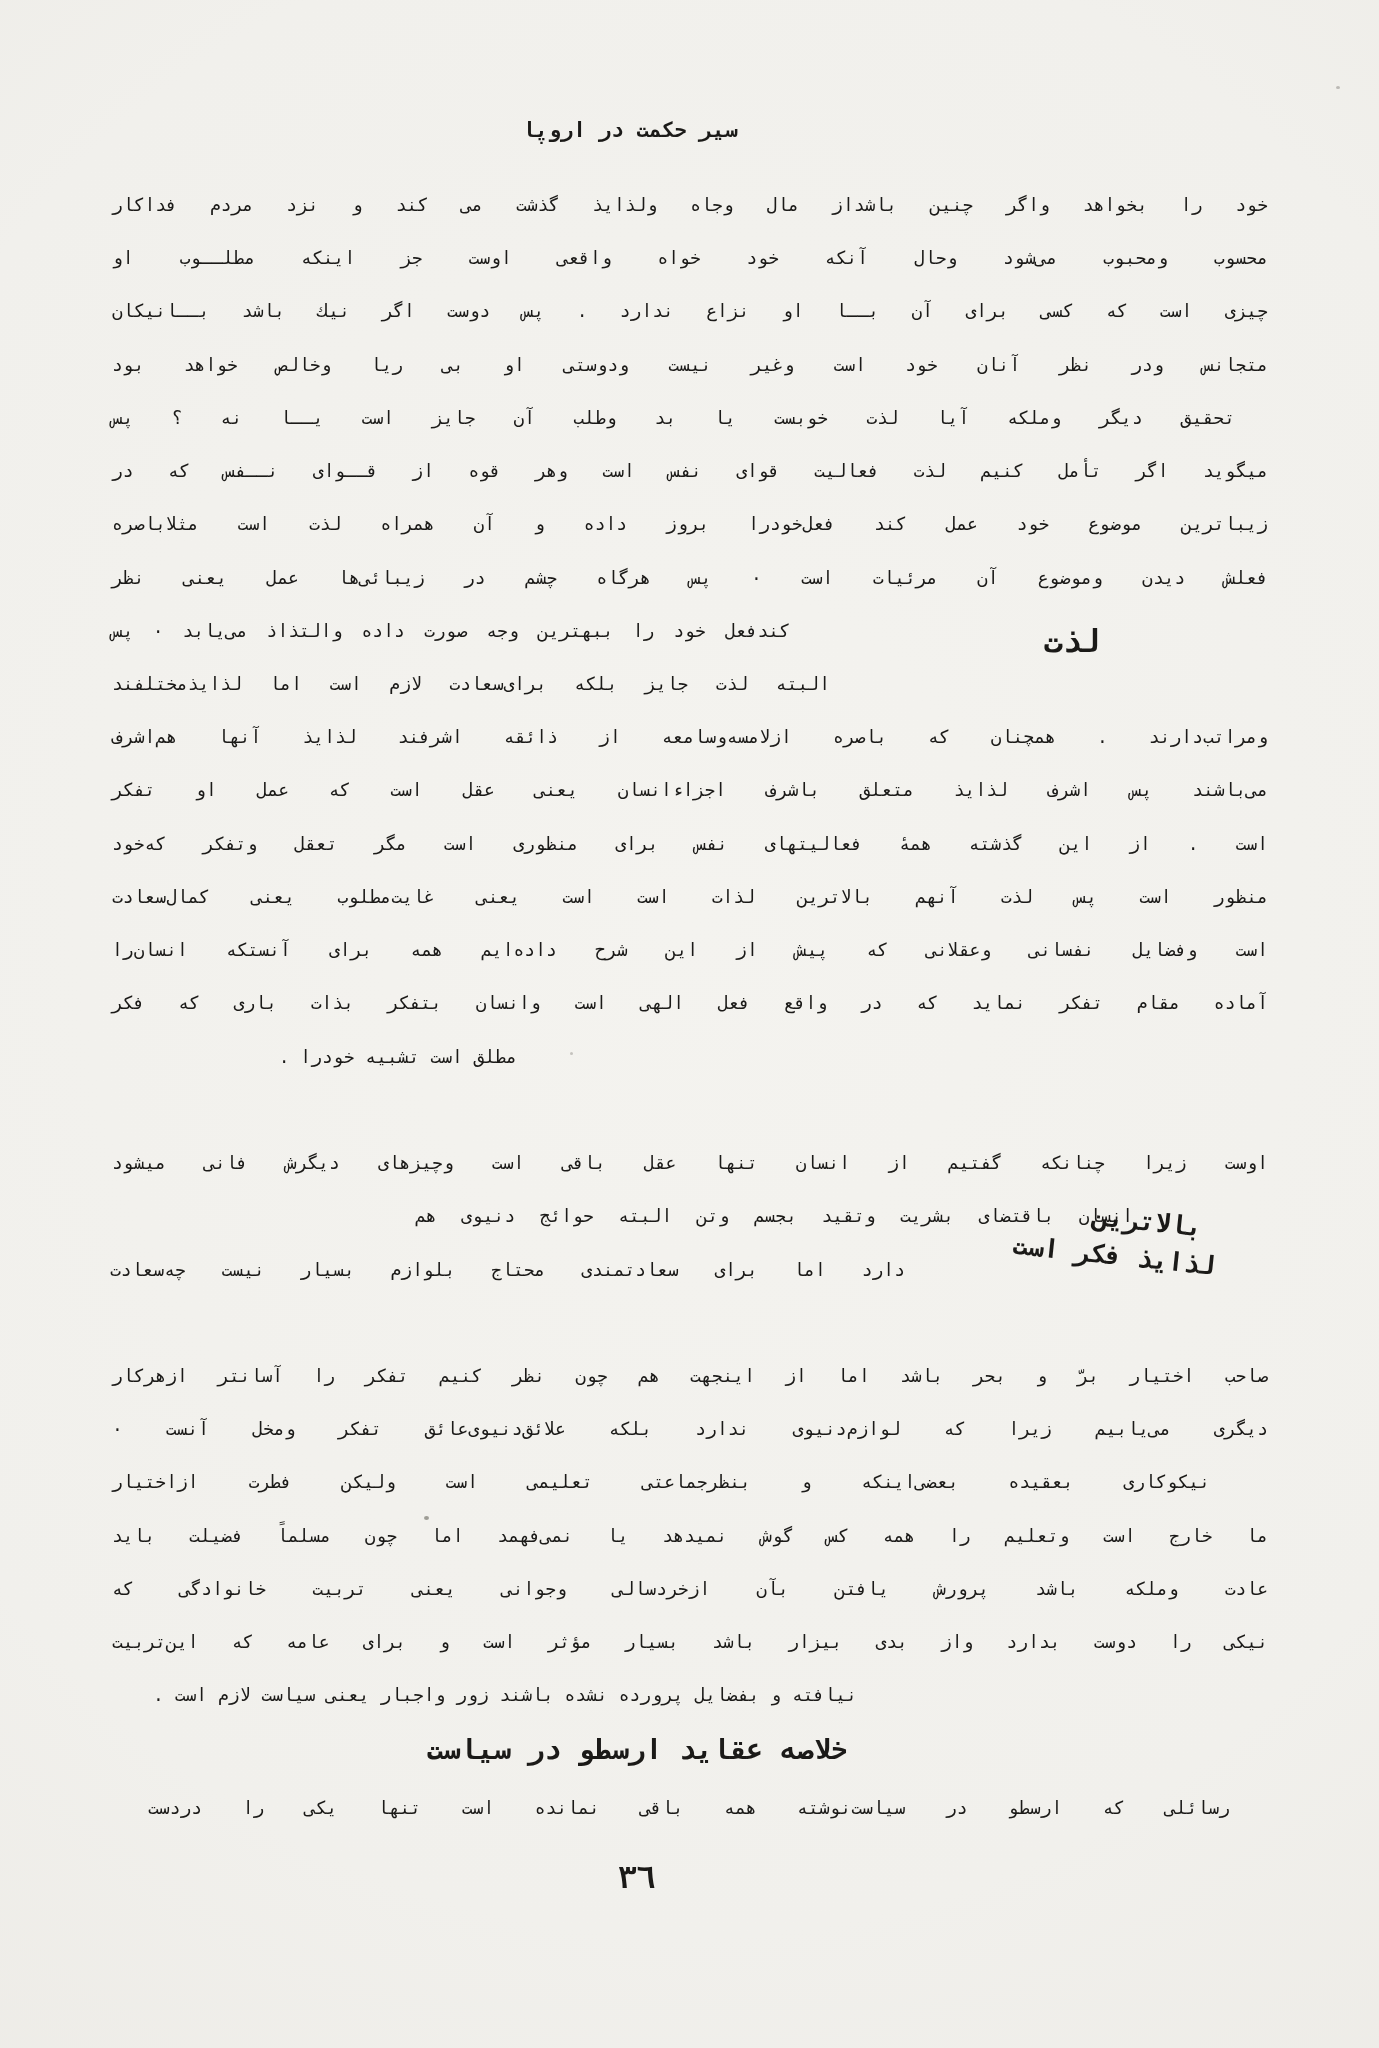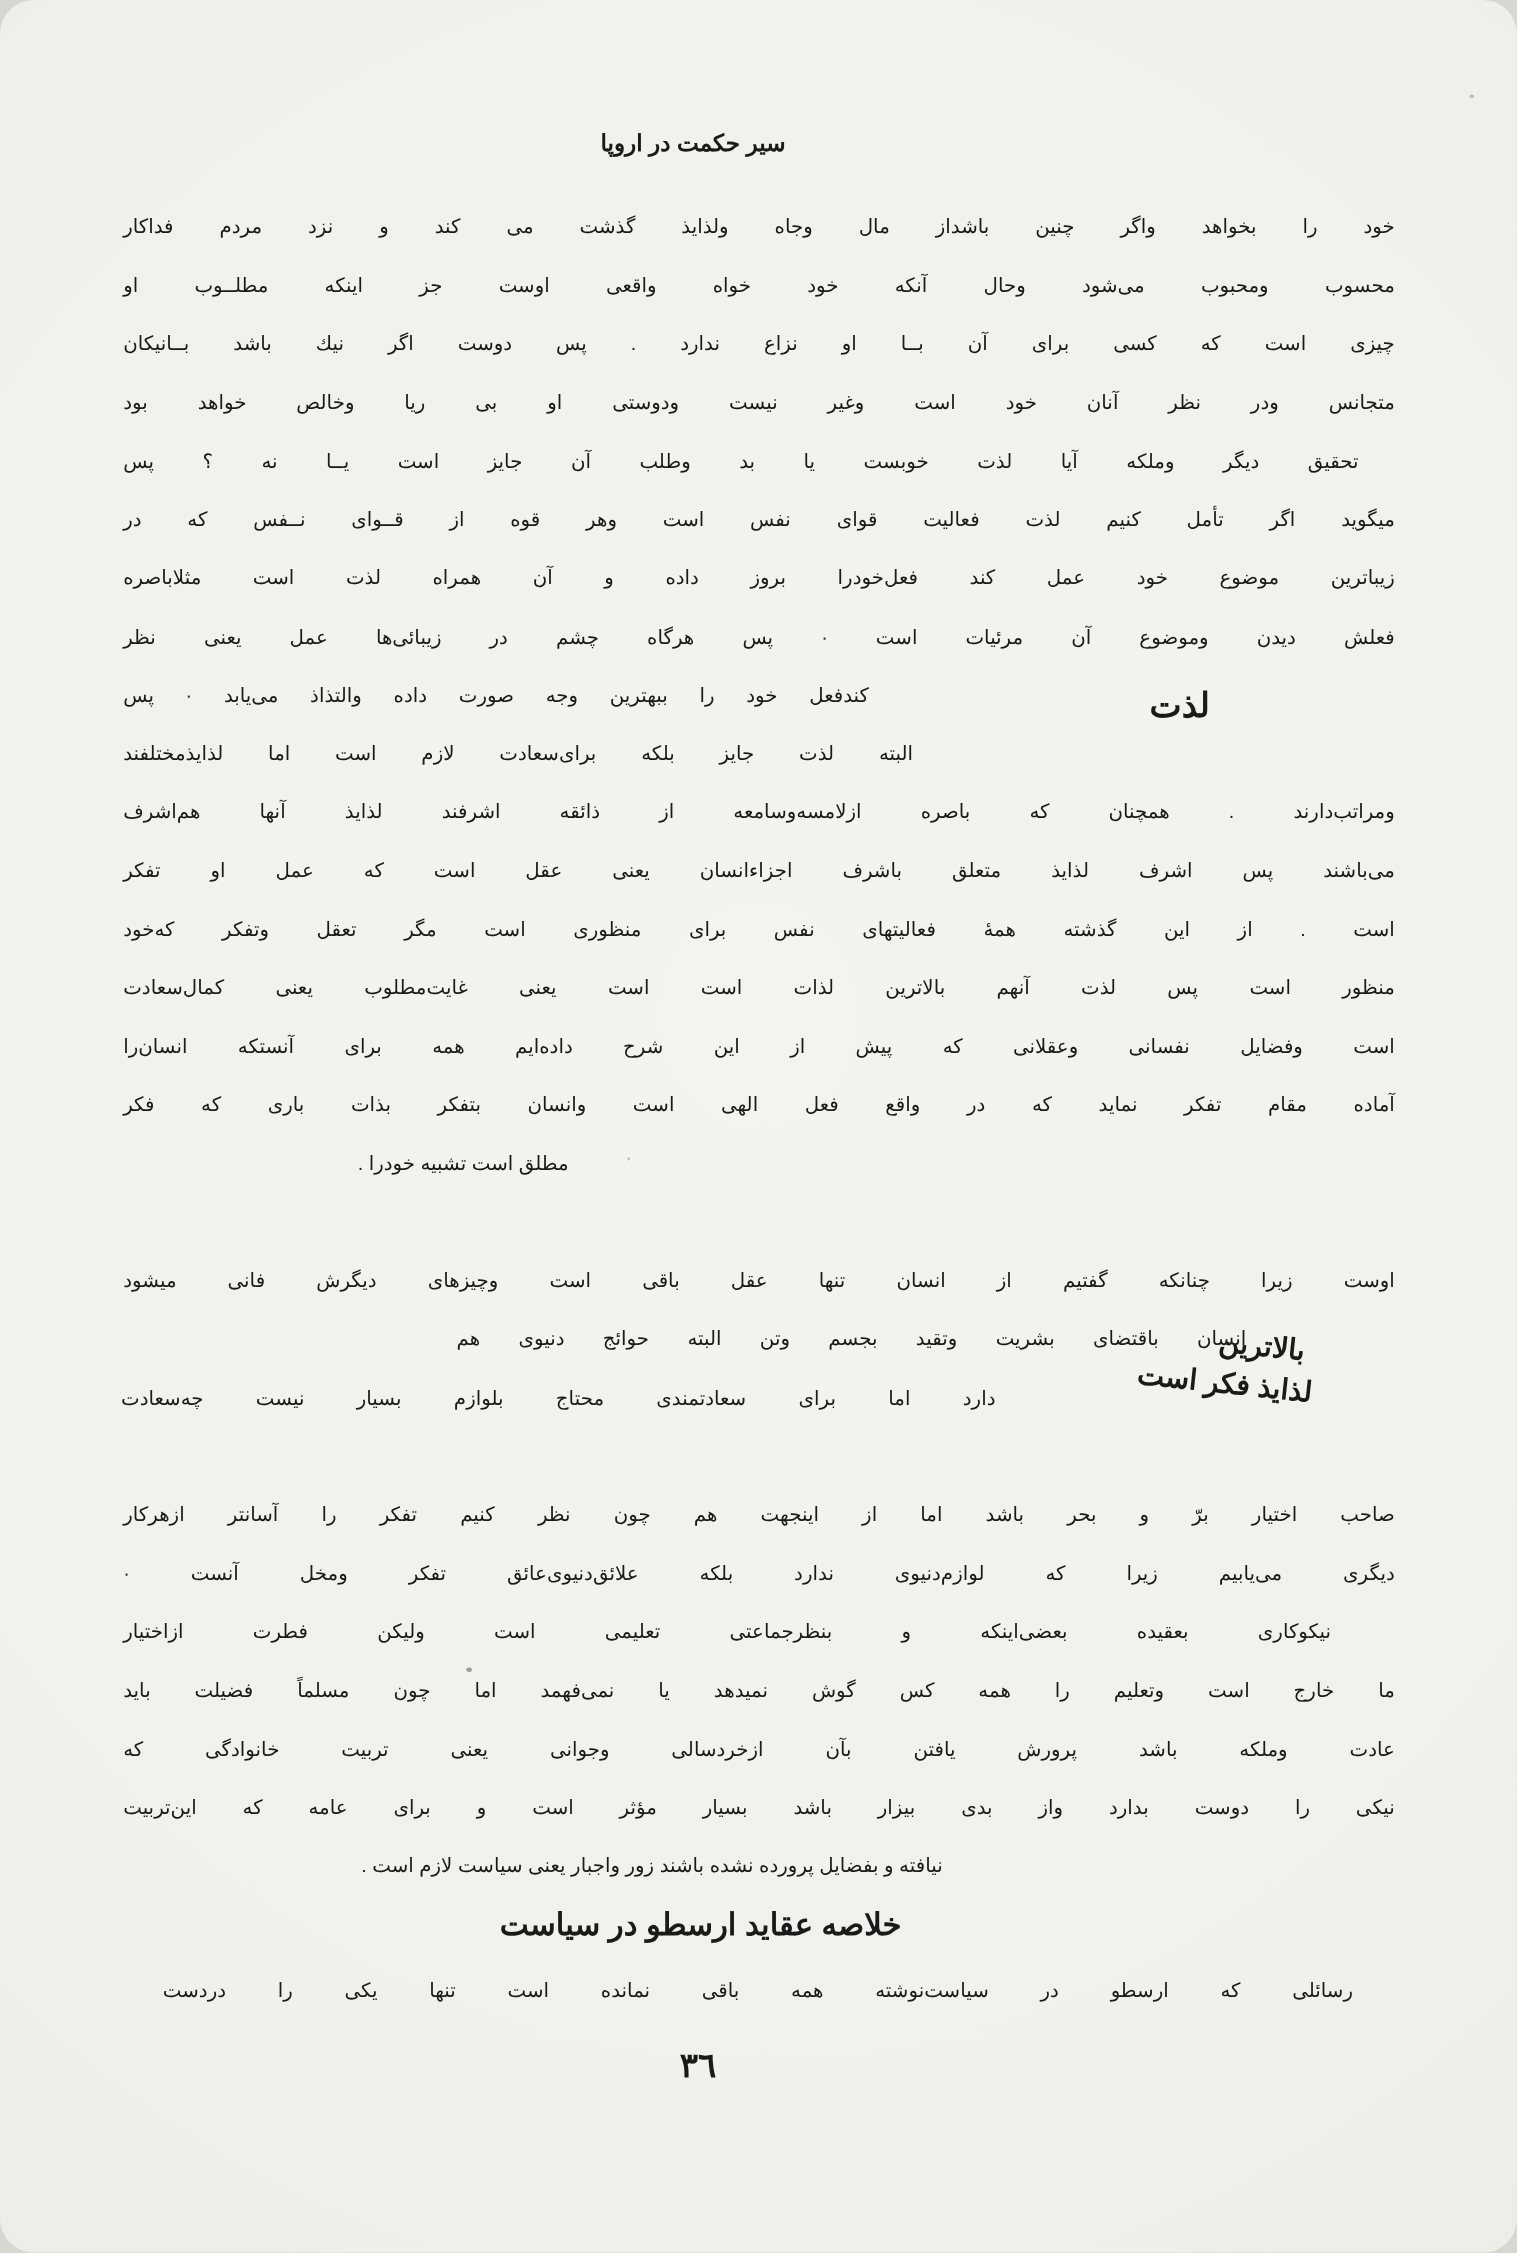--- a/index.html
+++ b/index.html
@@ -3,24 +3,23 @@
 <meta charset="utf-8">
 <style>
   html,body{margin:0;padding:0;background:#d8d6d0;}
   .page{
     position:relative;
     width:1379px;height:2048px;
     margin:0 auto;
     background:
       radial-gradient(ellipse 120% 90% at 50% 45%, #f4f3ef 0%, #f1f0ec 55%, #eceae5 85%, #e5e3dd 100%);
     overflow:hidden;
-    font-family:Liberation Sans, sans-serif;
+    font-family:Liberation Mono, monospace;
     color:#1b1a18;
     direction:rtl;
-    border-radius:31px;
   }
   .running-head{
     position:absolute;
     top:118px;left:630px;
     transform:translateX(-50%);
     font-size:21px;font-weight:bold;
     white-space:nowrap;
     letter-spacing:0.5px;
   }
   .line{

